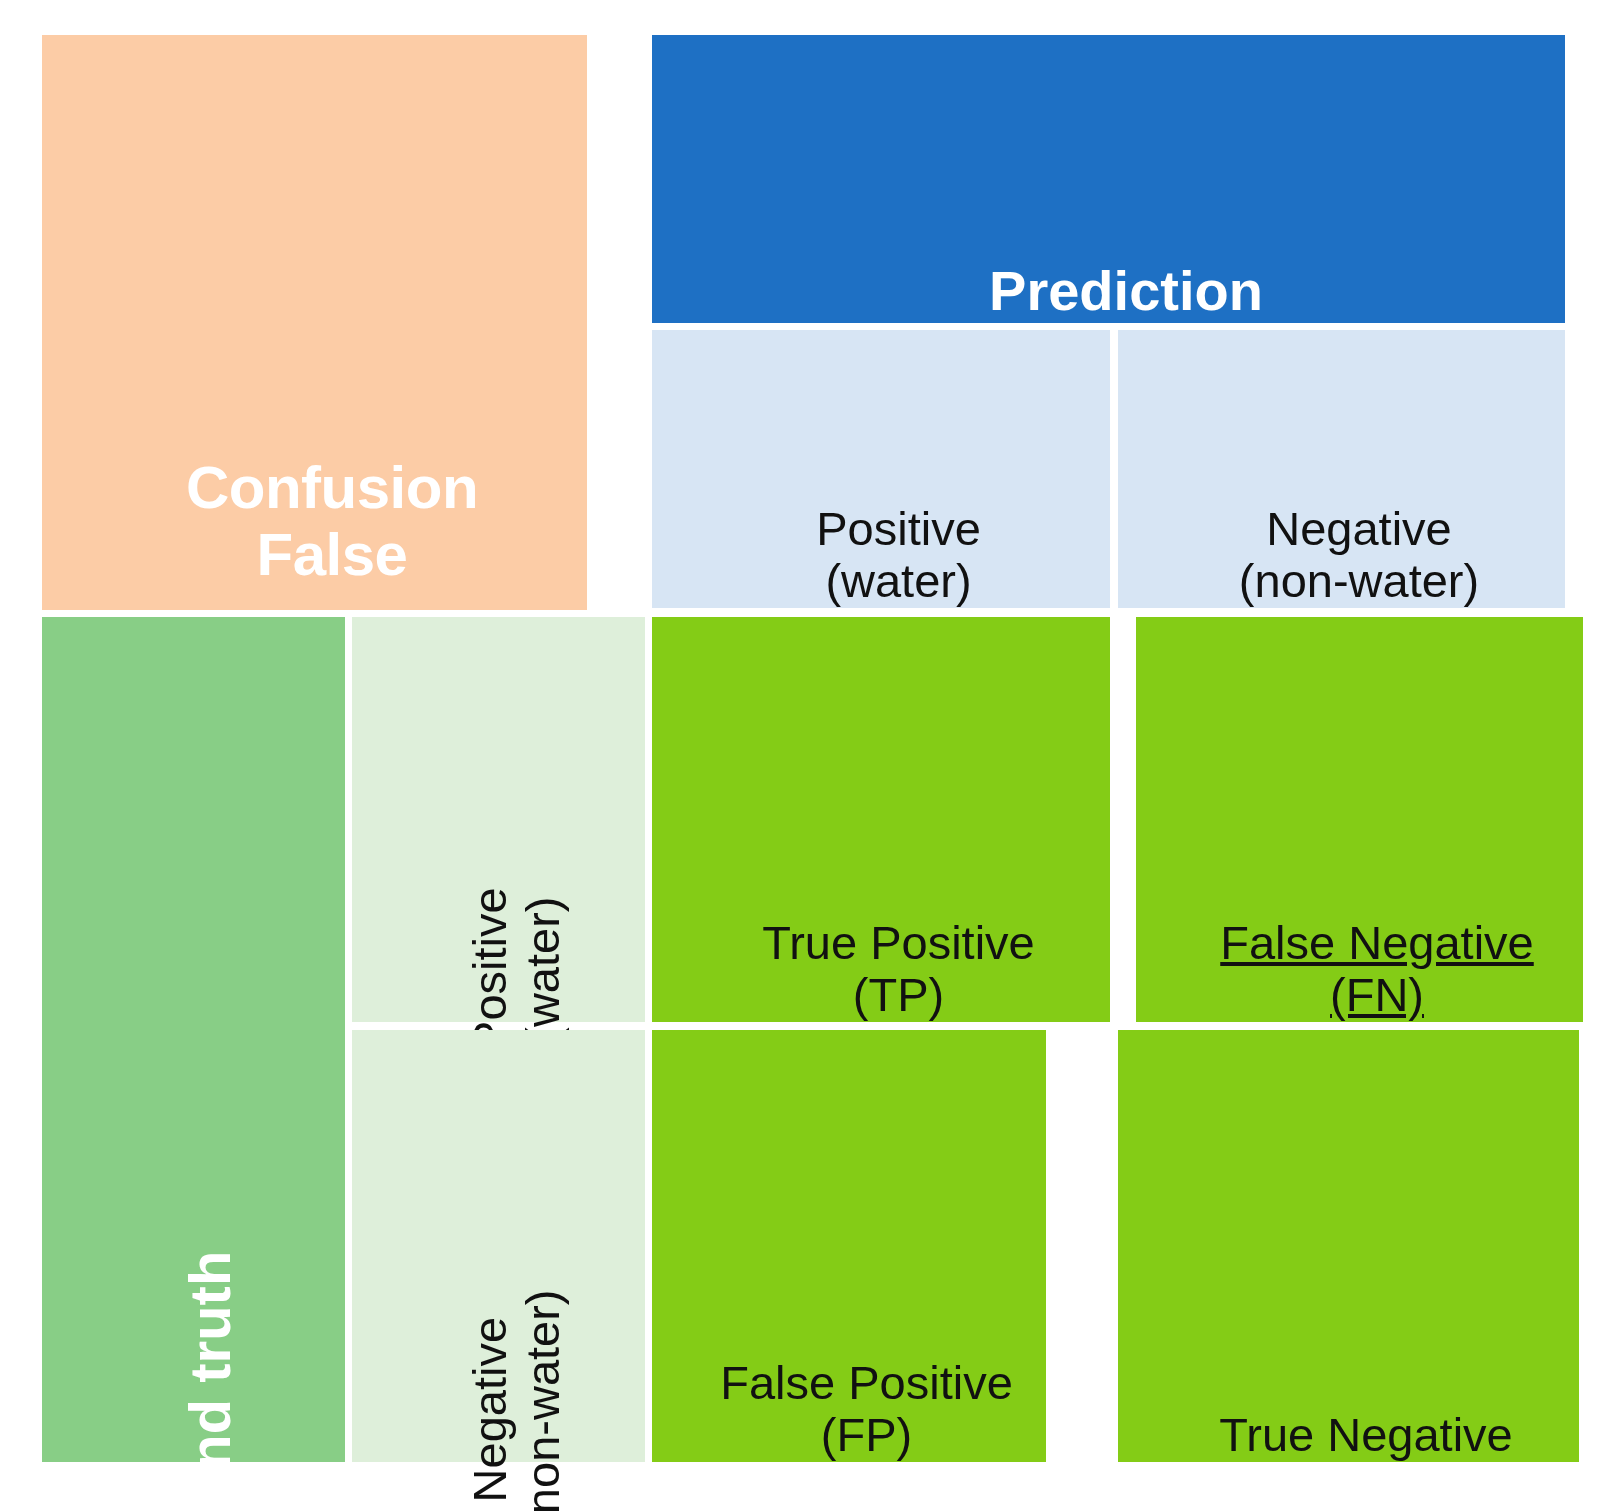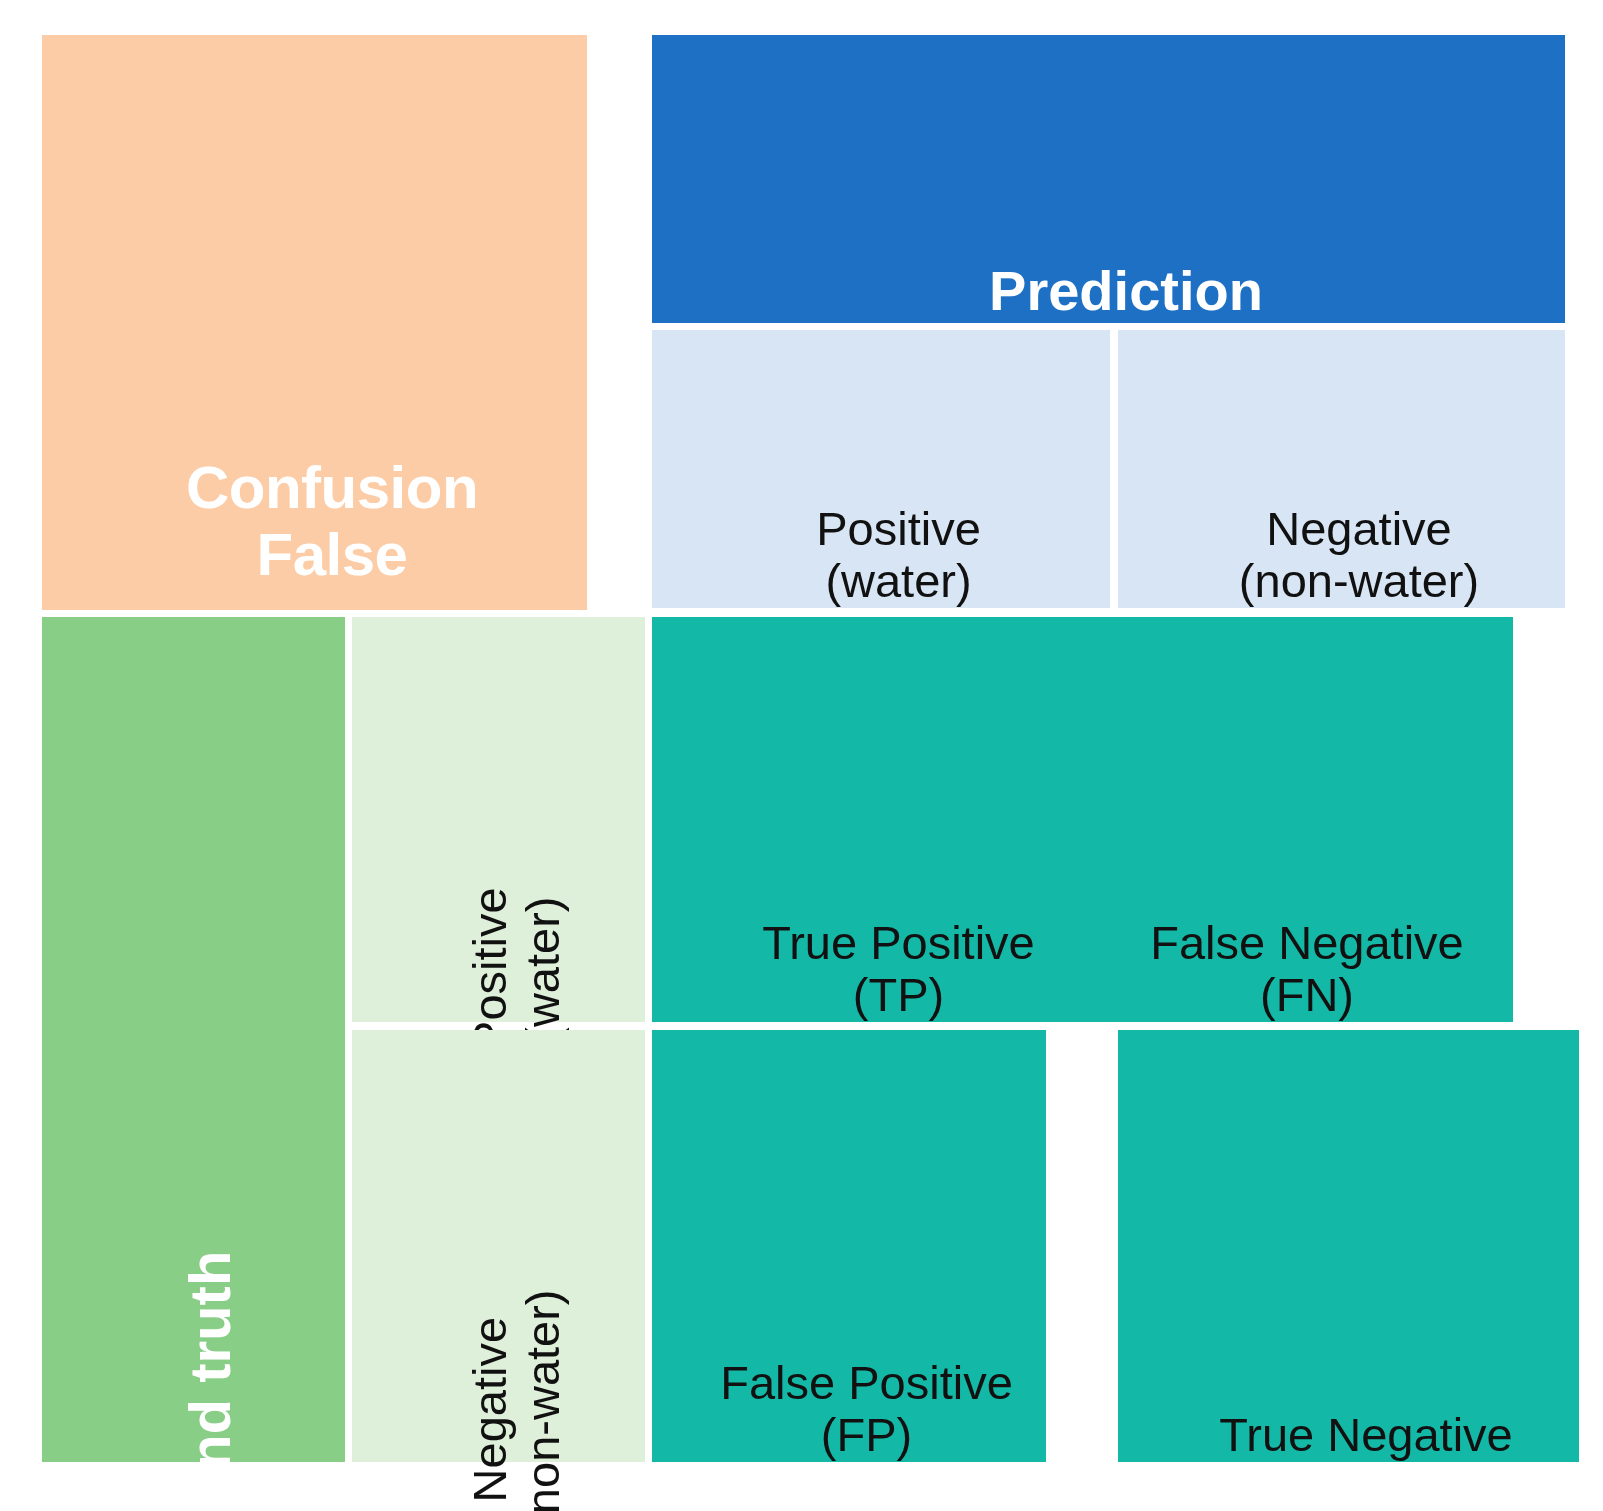--- a/index.html
+++ b/index.html
@@ -99,26 +99,26 @@
     font-size: 47px;
     white-space: nowrap;
     transform: rotate(-90deg);
     line-height: 1.12;
   }
   #gt-row-positive { top: 617px; height: 405px; }
   #gt-row-negative { top: 1030px; height: 432px; }
 
   
   .matrix-cell {
-    background: #14b8a6;
+    background: #84cc16;
     color: #111111;
     font-size: 47px;
   }
   #cell-tp { left: 652px; top: 617px;  width: 458px; height: 405px; }
-  #cell-fn { left: 1066px; top: 617px; width: 447px; height: 405px; }
+  #cell-fn { left: 1136px; top: 617px; width: 447px; height: 405px; text-decoration: underline; }
   #cell-fp { left: 652px; top: 1030px; width: 394px; height: 432px; }
   #cell-tn { left: 1118px; top: 1030px; width: 461px; height: 432px; }
 
   .line2 { display: block; }
 </style>
 </head>
 <body>
 
 <div id="canvas">
 

